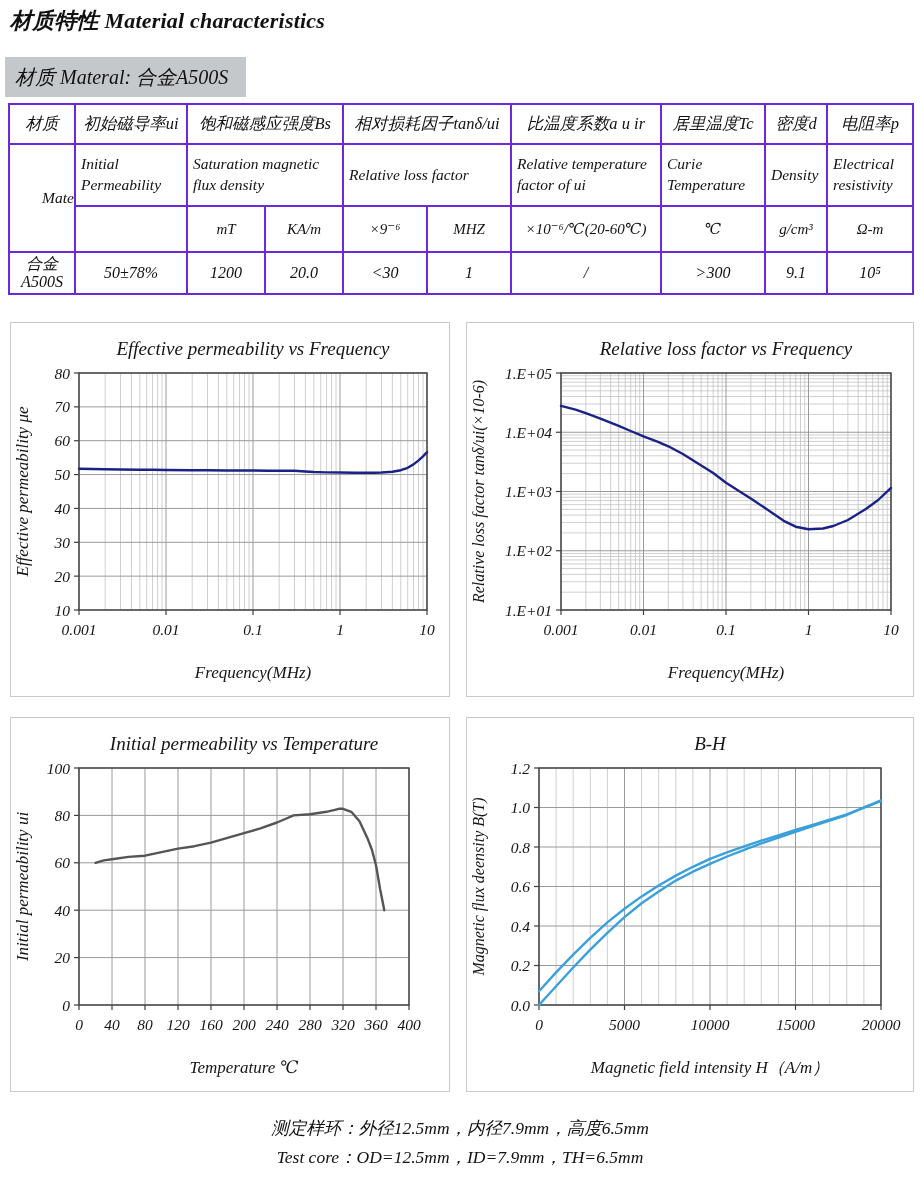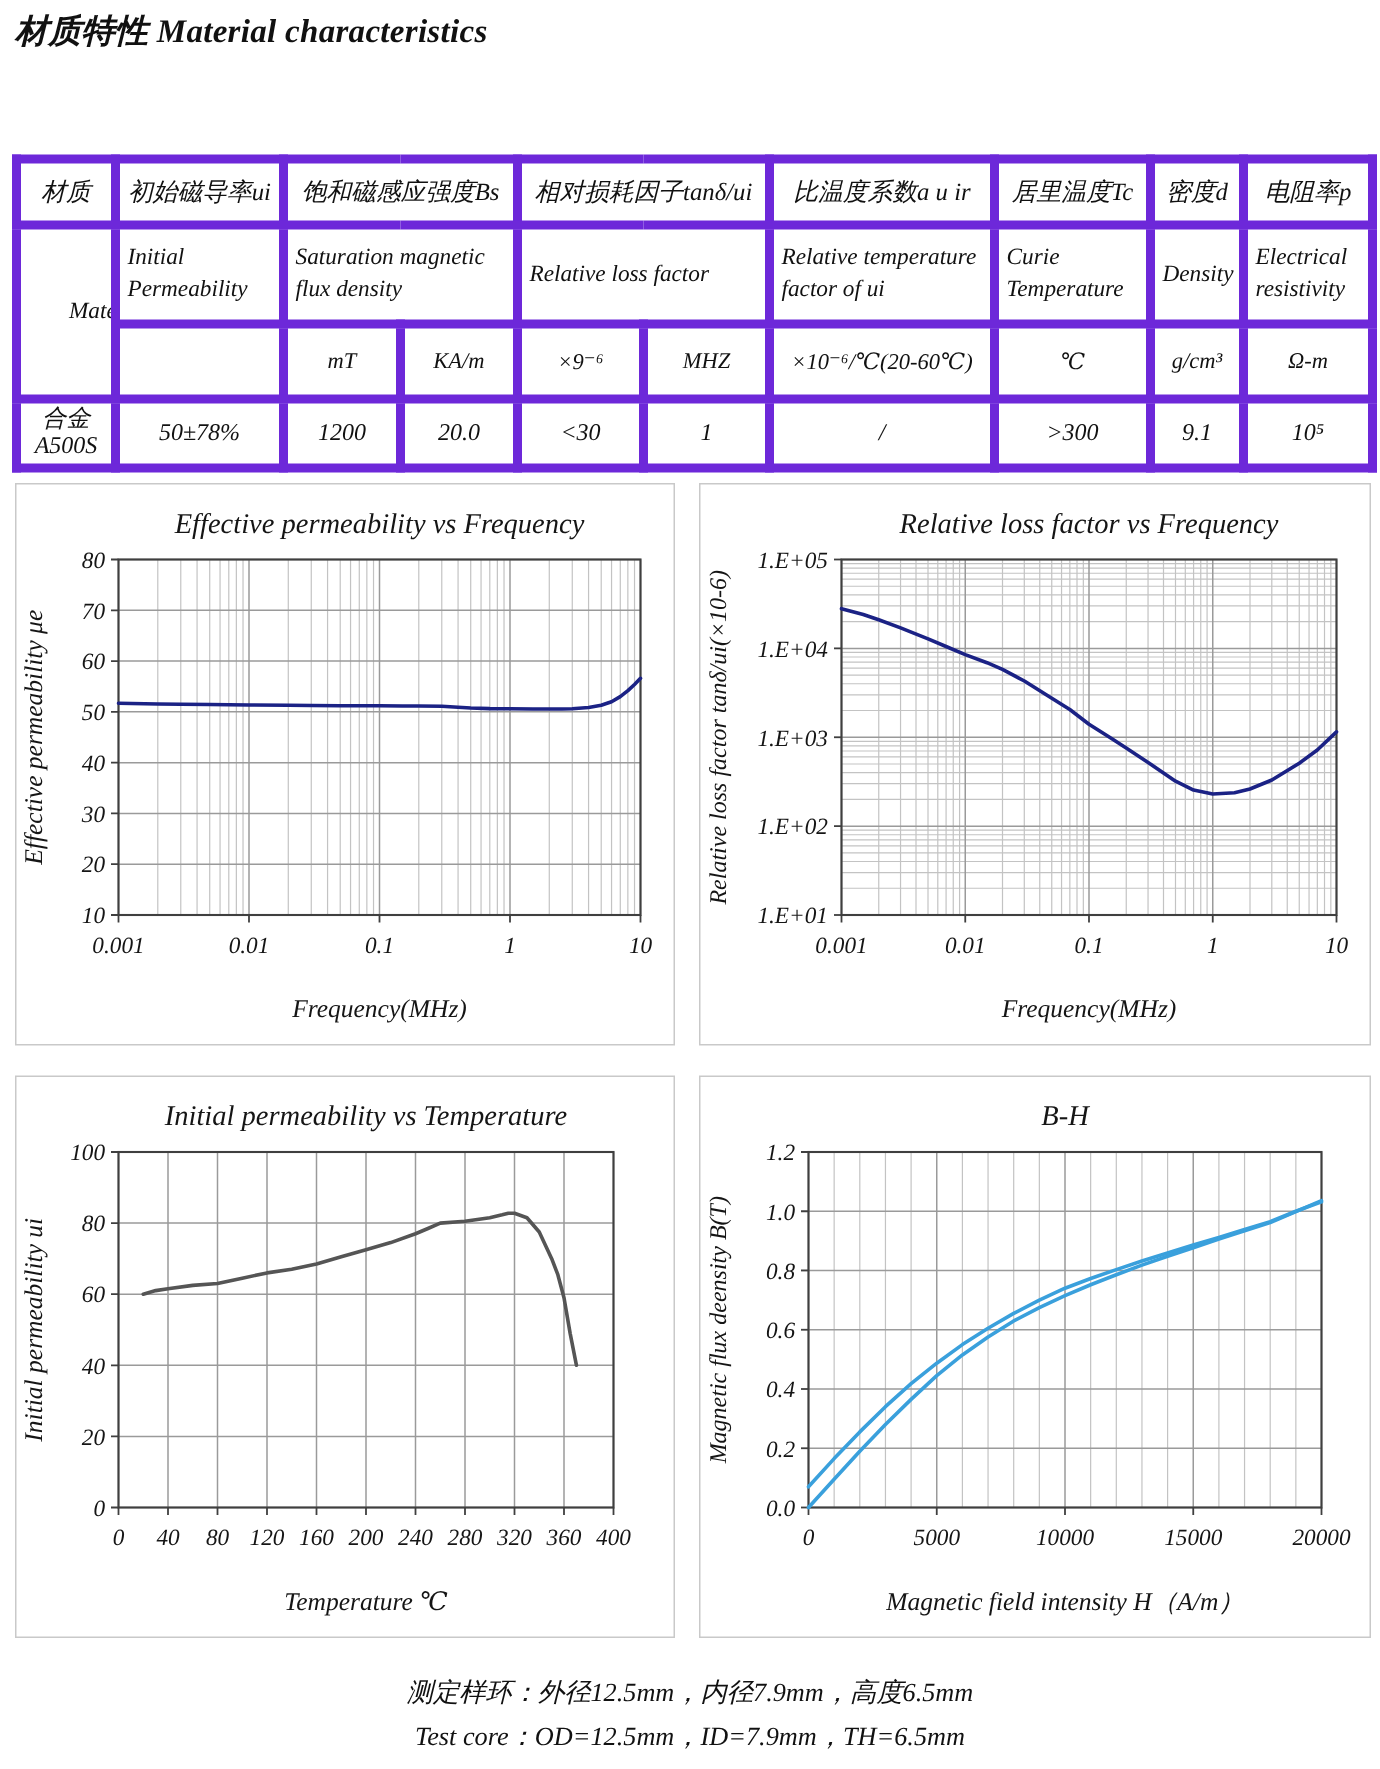--- a/index.html
+++ b/index.html
@@ -2,41 +2,42 @@
 <html><head>
 <meta charset="utf-8">
 <style>
   html,body{margin:0;padding:0;background:#fff;}
   .page{position:relative;width:920px;height:1179px;background:#fff;overflow:hidden;
         font-family:"Liberation Serif","DejaVu Serif",serif;color:#111;font-style:italic;}
   .page-title{position:absolute;left:10px;top:6px;font-size:22px;font-weight:bold;letter-spacing:.2px;}
   .banner{position:absolute;left:5px;top:57px;height:40px;line-height:40px;background:#c5c8cb;
           font-size:20px;padding:0 18px 0 10px;white-space:nowrap;}
   table.props{position:absolute;left:8px;top:103px;width:904px;border-collapse:collapse;table-layout:fixed;}
-  table.props td{border:6px solid #6d28d9;text-align:center;vertical-align:middle;
+  table.props td{border:2px solid #6d28d9;text-align:center;vertical-align:middle;
                  font-size:16px;padding:1px 2px;overflow:hidden;}
   table.props tr.r1 td{height:36px;font-size:16.5px;}
   table.props tr.r2 td{height:58px;text-align:left;padding-left:5px;font-size:15.5px;line-height:1.35;}
   table.props tr.r2 td.cmat{text-align:left;padding-left:32px;}
   table.props tr.r3 td{height:42px;font-size:15px;border-radius:15px;}
   table.props tr.r4 td{height:38px;font-size:16px;}
   td.pre{white-space:pre-line;line-height:1.15;}
   .panel{position:absolute;background:#fff;border:1px solid #c9c9c9;}
   .panel svg{display:block;}
   svg text{font-family:"Liberation Serif","DejaVu Serif",serif;fill:#151515;}
   .footer{position:absolute;left:0;top:1114px;width:920px;text-align:center;
           font-size:17.5px;line-height:29px;}
 </style>
 </head>
 <body>
 
 <div class="page">
 
   <div class="page-title">材质特性 Material characteristics</div>
 
+  <div class="banner">材质 Materal: 合金A500S</div>
 
   <table class="props">
     <colgroup>
       <col style="width:66px">
         <col style="width:112px">
         <col style="width:78px">
         <col style="width:78px">
       <col style="width:84px">
         <col style="width:84px">
         <col style="width:150px">

